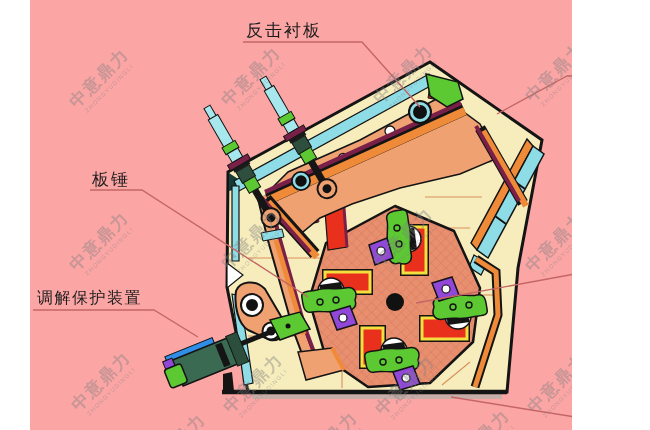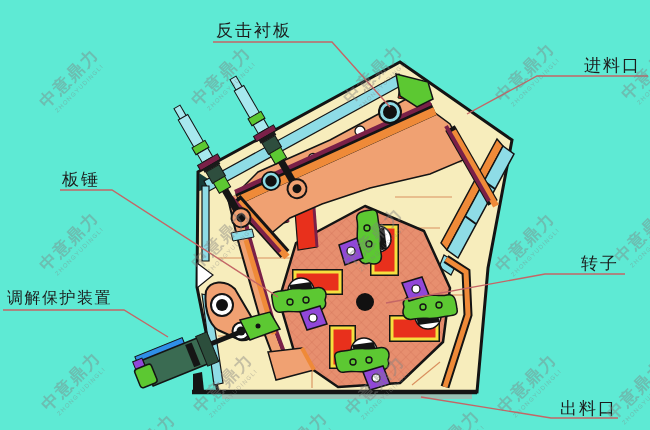--- a/index.html
+++ b/index.html
@@ -1,17 +1,17 @@
 <!DOCTYPE html>
 <html><head>
 <meta charset="utf-8">
 <style>
   html,body{margin:0;padding:0;background:#ffffff;}
-  .stage{position:relative;width:650px;height:430px;background:#5eead4;overflow:hidden;
-         font-family:"Liberation Sans","DejaVu Sans",sans-serif;}
+  .stage{position:relative;width:542px;height:430px;background:#fca5a5;overflow:hidden;
+         font-family:"Liberation Sans","DejaVu Sans",sans-serif;margin-left:30px;}
   svg{display:block;}
   text{font-family:"Liberation Sans","DejaVu Sans",sans-serif;}
   .cn-label{font-size:17px;letter-spacing:2px;fill:#1c1c1c;}
   .cn-label-sm{font-size:16px;letter-spacing:1.5px;fill:#1c1c1c;}
   .leader{fill:none;stroke:#c46666;stroke-width:1.4;}
   .wm-cn{font-size:17px;font-weight:bold;letter-spacing:2px;}
   .wm-en{font-size:6px;letter-spacing:1.2px;}
 </style>
 </head>
 <body>

